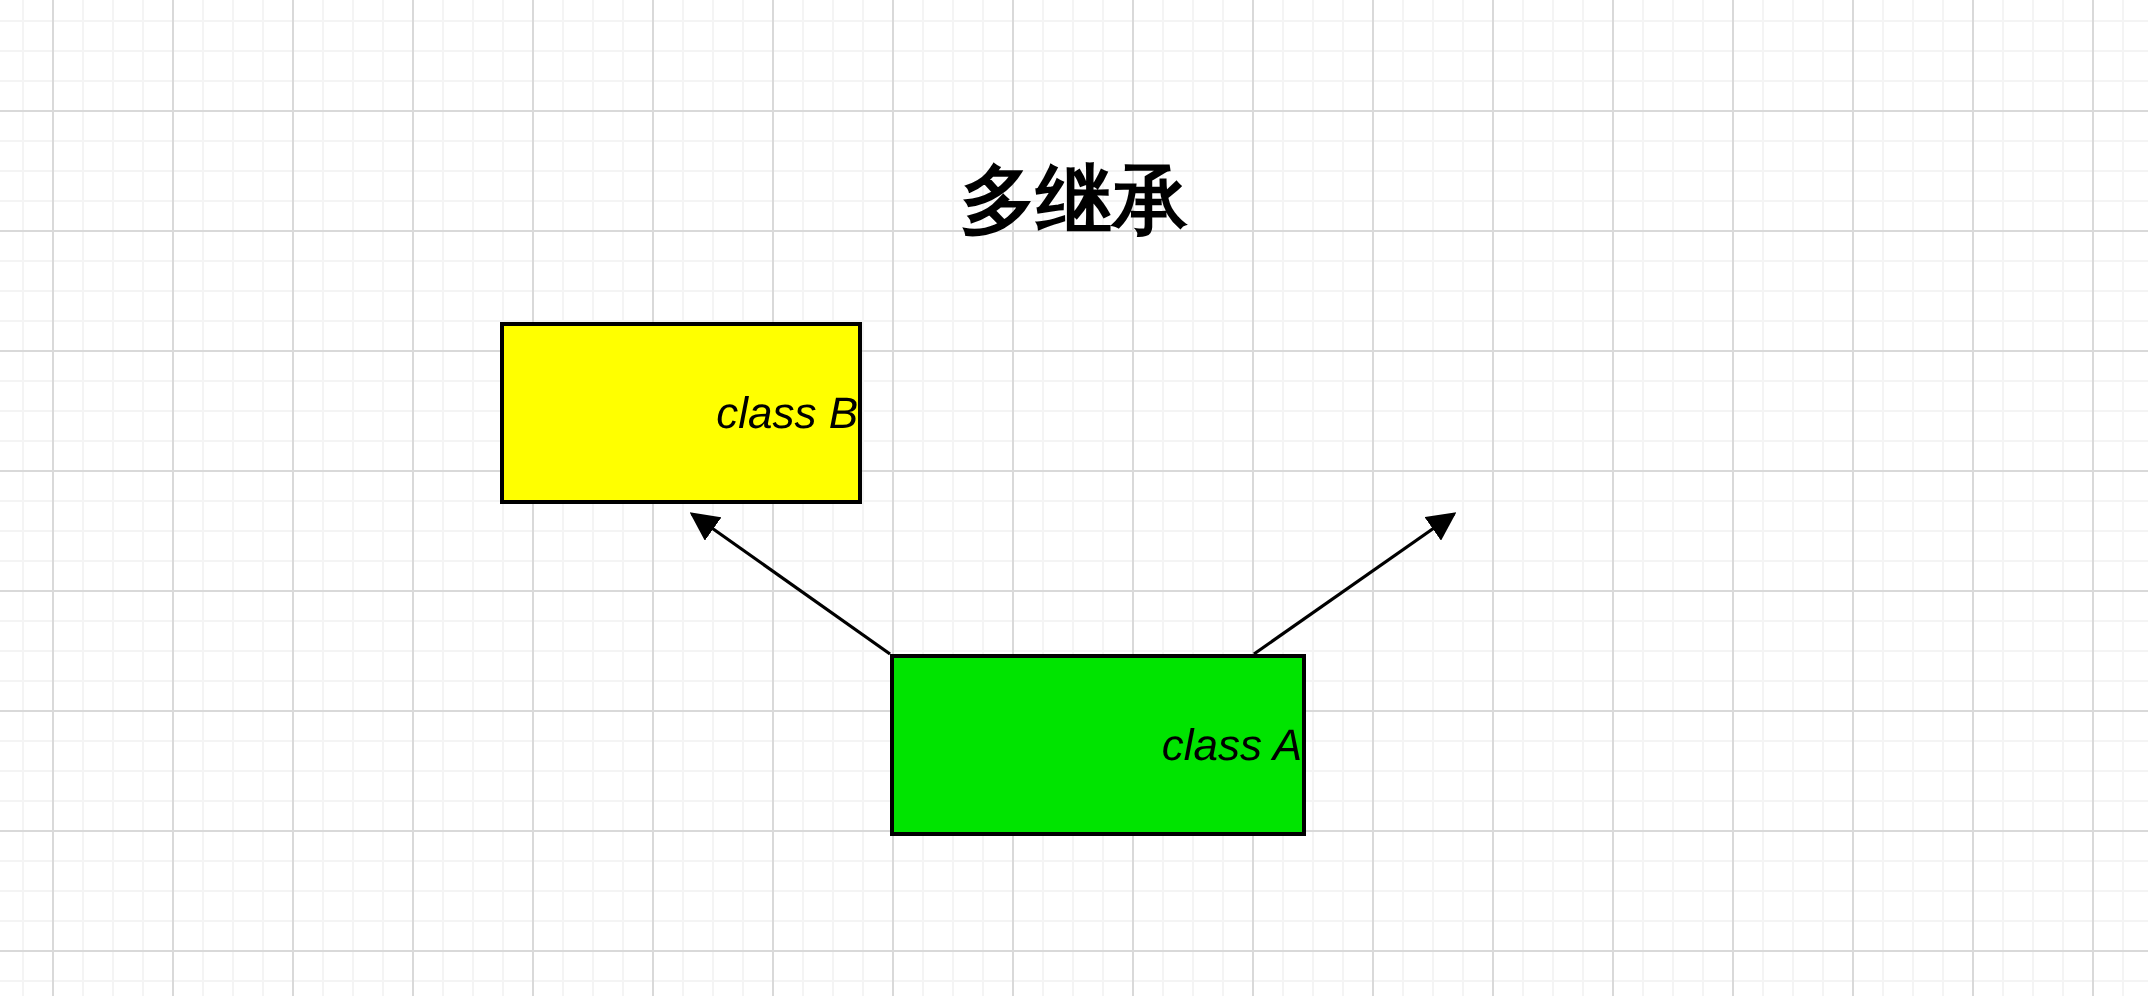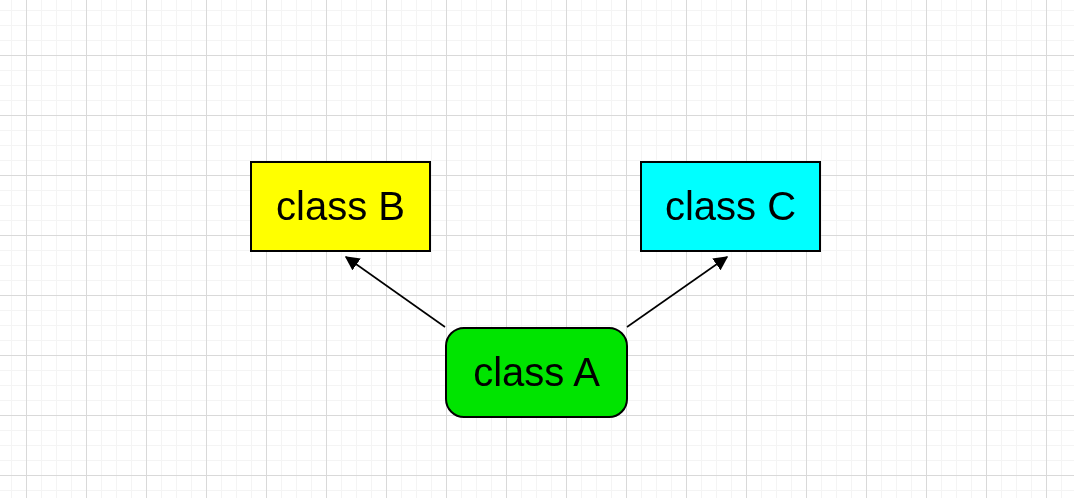--- a/index.html
+++ b/index.html
@@ -33,28 +33,29 @@
     color: #000000;
     white-space: nowrap;
     line-height: 1;
   }
   .node {
     position: absolute;
     box-sizing: border-box;
     border: 2px solid #000000;
     display: flex;
     align-items: center;
-    justify-content: center;
-    font-size: 40px;
+    justify-content: flex-end;
+    font-size: 22px;
     color: #000000;
     white-space: nowrap;
+    font-style: italic;
   }
   .node-b { left: 250px; top: 161px; width: 181px; height: 91px; }
   .node-c { left: 640px; top: 161px; width: 181px; height: 91px; }
-  .node-a { left: 445px; top: 327px; width: 183px; height: 91px; border-radius: 19px; }
+  .node-a { left: 445px; top: 327px; width: 208px; height: 91px; }
   .edges-layer {
     position: absolute;
     left: 0;
     top: 0;
     pointer-events: none;
   }
   .watermark {
     position: absolute;
     right: 12px;
     bottom: 9px;
@@ -62,28 +63,26 @@
     color: #d4d4d4;
     text-shadow: 1px 1px 1px #ffffff, -1px -1px 1px rgba(0,0,0,0.05);
     white-space: nowrap;
   }
 </style>
 </head>
 <body>
 
 <div class="canvas">
 
+  <div class="diagram-title">多继承</div>
 
   <div class="node node-b" style="background-color: rgb(255, 255, 0);">
     <span>class B</span>
   </div>
 
-  <div class="node node-c" style="background-color: rgb(0, 255, 255);">
-    <span>class C</span>
-  </div>
 
   <div class="node node-a" style="background-color: rgb(0, 228, 0);">
     <span>class A</span>
   </div>
 
   <svg class="edges-layer" width="1074" height="498">
     <defs>
       <marker id="arrowhead" viewBox="0 0 10 10" refX="9" refY="5" markerWidth="9" markerHeight="9" orient="auto">
         <path d="M0,0 L10,5 L0,10 Z" fill="#000000"></path>
       </marker>

